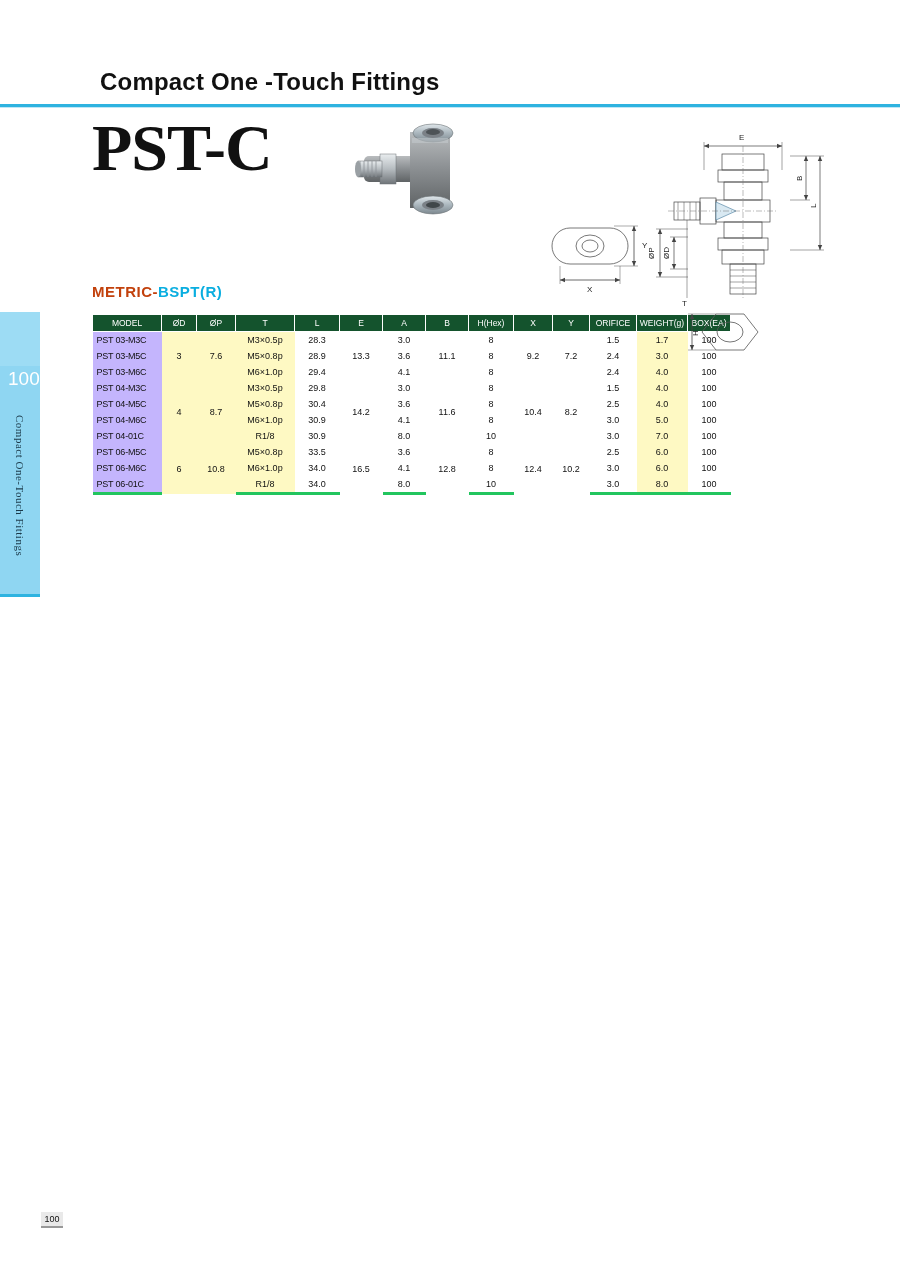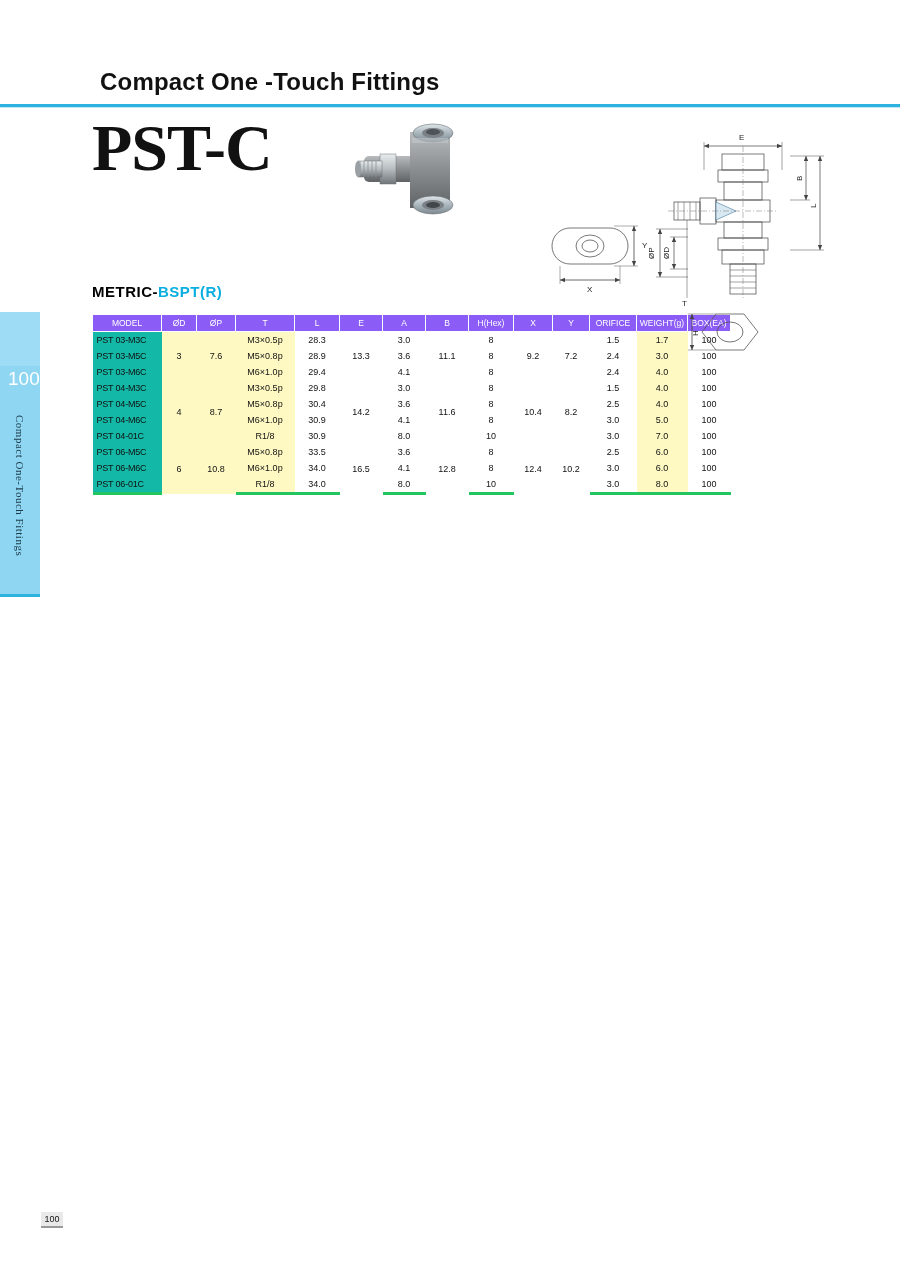--- a/index.html
+++ b/index.html
@@ -57,48 +57,48 @@
   }
   .side-tab-rule{
     position:absolute;left:0;top:594px;width:40px;height:3px;background:#2eb3e0;
   }
 
   
   .metric-label{
     position:absolute;left:92px;top:283px;
     font-size:15px;font-weight:bold;letter-spacing:.5px;
   }
-  .metric-label .m1{color:#000000;}
+  .metric-label .m1{color:#c2410c;}
   .metric-label .m2{color:#0aaee0;}
 
   
   .tbl-wrap{position:absolute;left:92px;top:314px;}
   table.spec{
     border-collapse:collapse;
     font-size:9px;
     color:#111;
   }
   table.spec th{
-    background:#8b5cf6;color:#fff;font-weight:normal;
+    background:#14532d;color:#fff;font-weight:normal;
     font-size:8.5px;
     border:1px solid #ffffff;
     padding:2px 2px;
     height:12px;
   }
   table.spec td{
     border:0;
     padding:1px 3px;
     text-align:center;
     height:14px;
     font-size:9px;
     background:#fff;
   }
   table.spec td.model{
     text-align:left;
-    background:#14b8a6;
+    background:#c4b5fd;
     padding-left:4px;
     letter-spacing:-.2px;
     width:62px;
   }
   table.spec td.shade{background:#fef9c3;}
   .grp-top td{border-top:1px solid #111;}
   table.spec tr.last td{border-bottom:3px solid #22c55e;}
   .col-sep{border-left:1px solid #bbb;}
 
   

